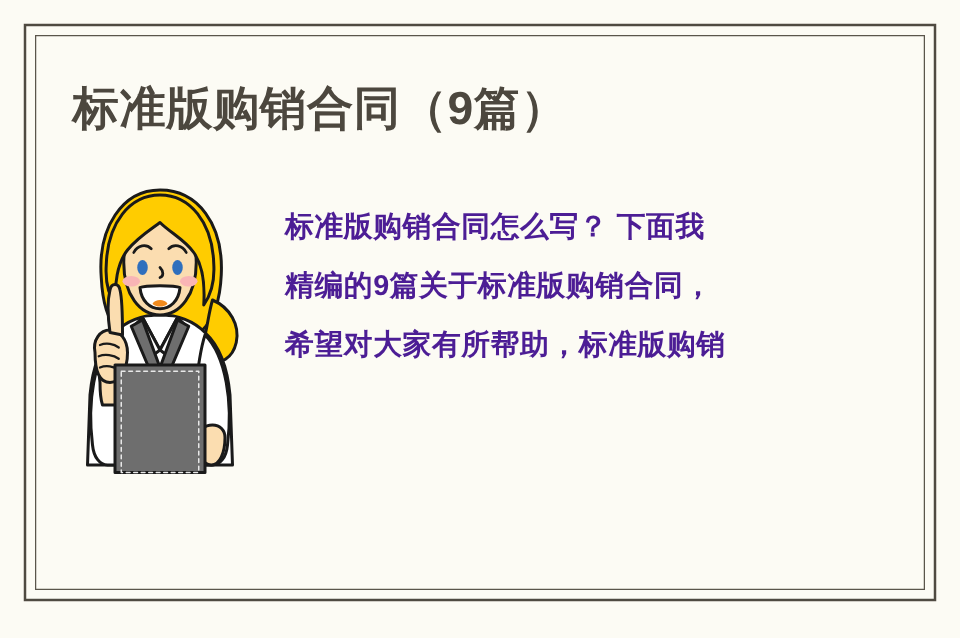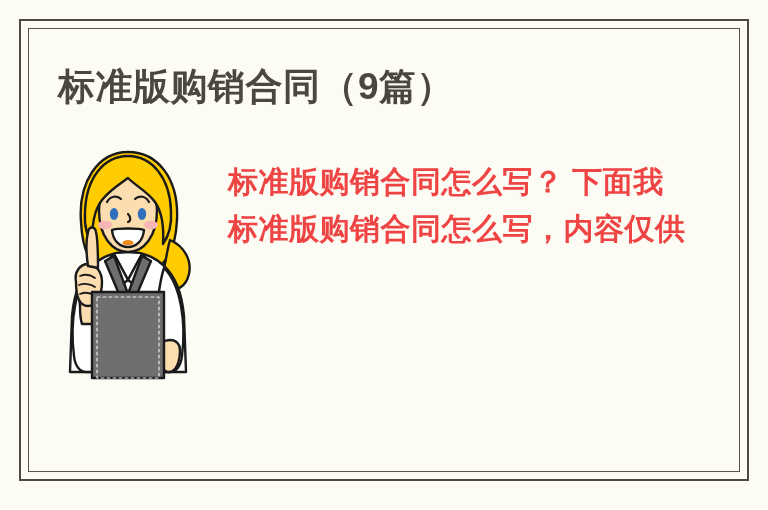--- a/index.html
+++ b/index.html
@@ -45,24 +45,24 @@
     white-space:nowrap;
   }
 
   
   .body-block {
     position:absolute;
     left:228px; top:158px;
     width:425px;
   }
   .body-line {
-    font-size:30px;
+    font-size:23px;
     line-height:47px;
     font-weight:700;
-    color:#ef4444;
+    color:#4c1d95;
     letter-spacing:0.5px;
     white-space:nowrap;
   }
 
   
   .illustration {
     position:absolute;
     left:58px; top:144px;
     width:140px; height:238px;
   }
@@ -153,16 +153,17 @@
                  C122 218 118 228 111 228 C104 228 100 218 100 206 Z" fill="#fbddb0"></path>
 
         <rect x="34" y="148" width="72" height="86" fill="#6e6e6e"></rect>
         <rect x="39" y="153" width="62" height="81" fill="none" stroke="#e8e8e8" stroke-width="1.2" stroke-dasharray="3 3"></rect>
       </g>
     </svg>
   </div>
 
   <div class="body-block">
     <div class="body-line">标准版购销合同怎么写？ 下面我</div>
-    <div class="body-line">标准版购销合同怎么写，内容仅供</div>
+    <div class="body-line">精编的9篇关于标准版购销合同，</div>
+    <div class="body-line">希望对大家有所帮助，标准版购销</div>
   </div>
 
 </div>
 
 </body></html>

